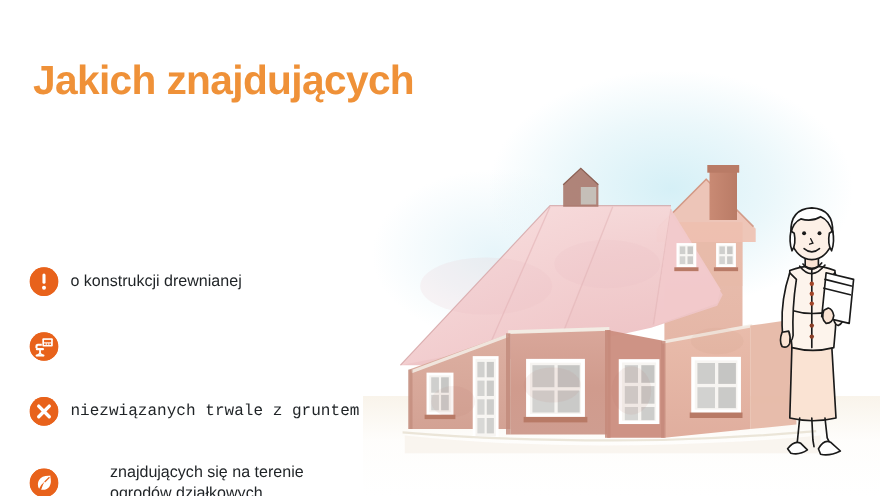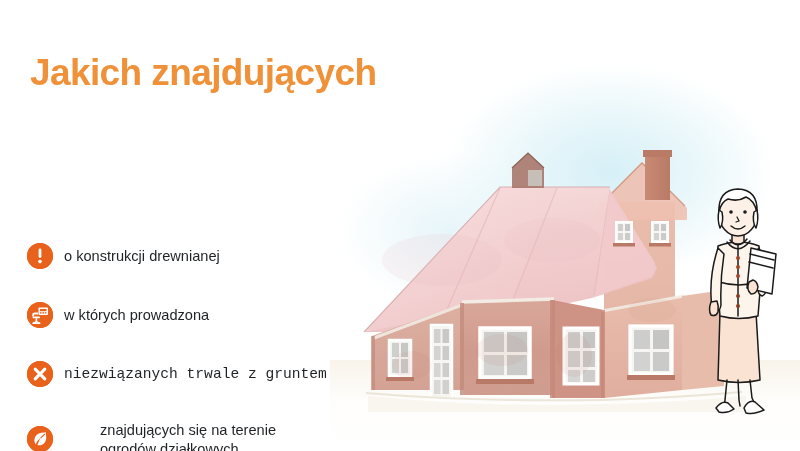--- a/index.html
+++ b/index.html
@@ -370,21 +370,20 @@
           <rect x="15.4" y="10.2" width="1.6" height="1.4" fill="#e8621b"></rect>
           <rect x="17.8" y="10.2" width="1.6" height="1.4" fill="#e8621b"></rect>
           <path d="M5.2 12.6 Q5 10.6 7.2 10.4 L11 10.4 L11 12.4 L7.6 12.4 Q7.1 12.4 7.1 13 L7.1 14.6 L5.2 14.6 Z" fill="#ffffff"></path>
           <rect x="5.6" y="14.4" width="7.4" height="1.9" rx="0.9" fill="#ffffff"></rect>
           <rect x="8.6" y="16.2" width="1.6" height="3.2" fill="#ffffff"></rect>
           <path d="M6.2 21.2 L12.6 21.2" stroke="#ffffff" stroke-width="1.7" stroke-linecap="round"></path>
           <path d="M9.4 19.2 L6.6 21.2 M9.4 19.2 L12.2 21.2" stroke="#ffffff" stroke-width="1.4" stroke-linecap="round"></path>
         </svg>
       </span>
       <span class="btxt">
-        <span class="l2">w których prowadzona</span>
       </span>
     </li>
 
     <li class="bullet" id="b3">
       <span class="ico">
         <svg viewBox="0 0 26 26" xmlns="http://www.w3.org/2000/svg">
           <circle cx="13" cy="13" r="13" fill="#e8621b"></circle>
           <path d="M8.2 8.2 L17.8 17.8 M17.8 8.2 L8.2 17.8" stroke="#ffffff" stroke-width="3.1" stroke-linecap="round"></path>
         </svg>
       </span>

